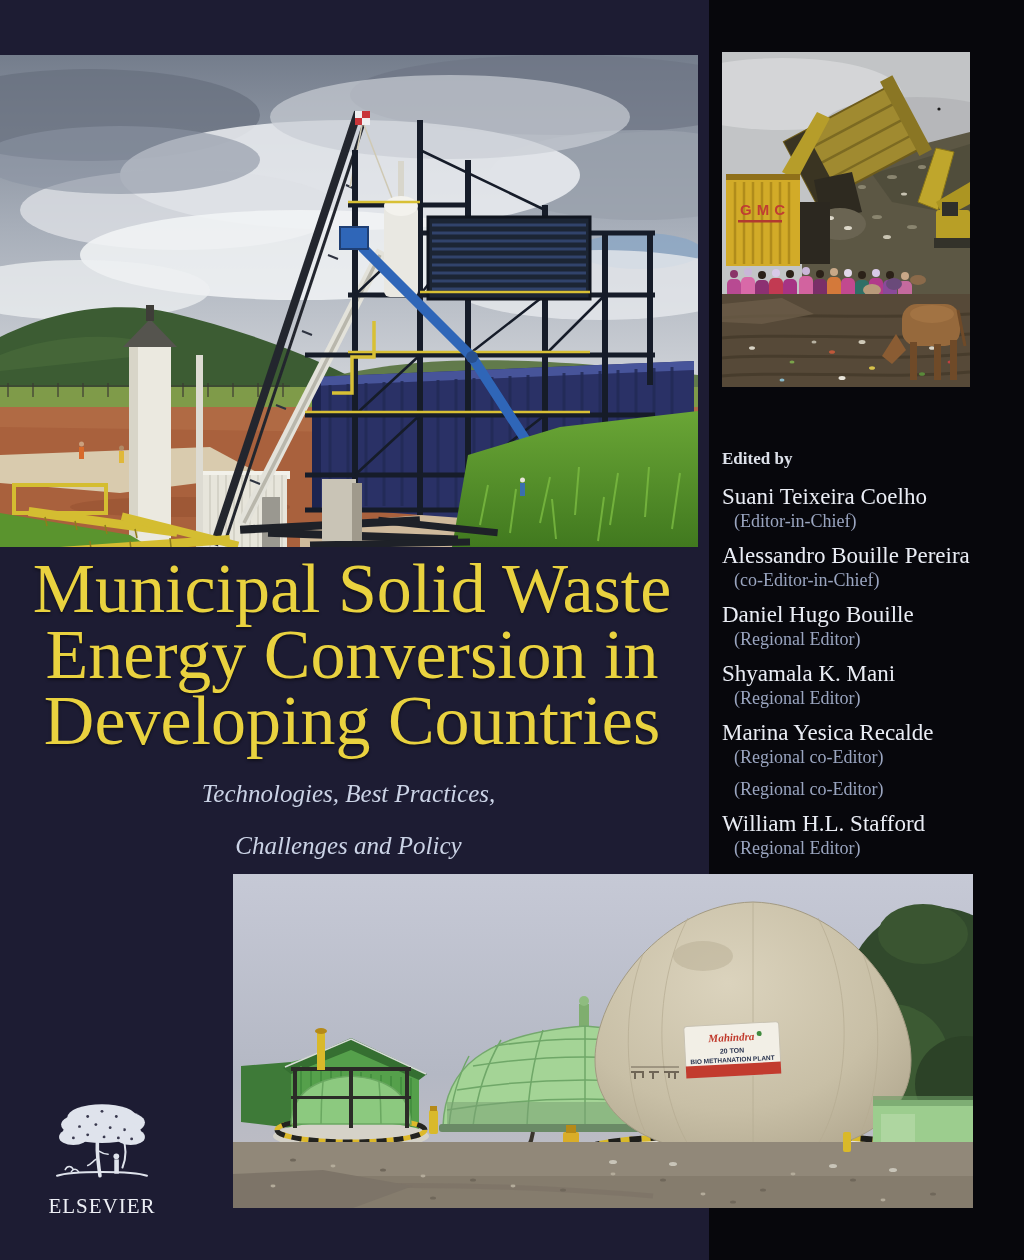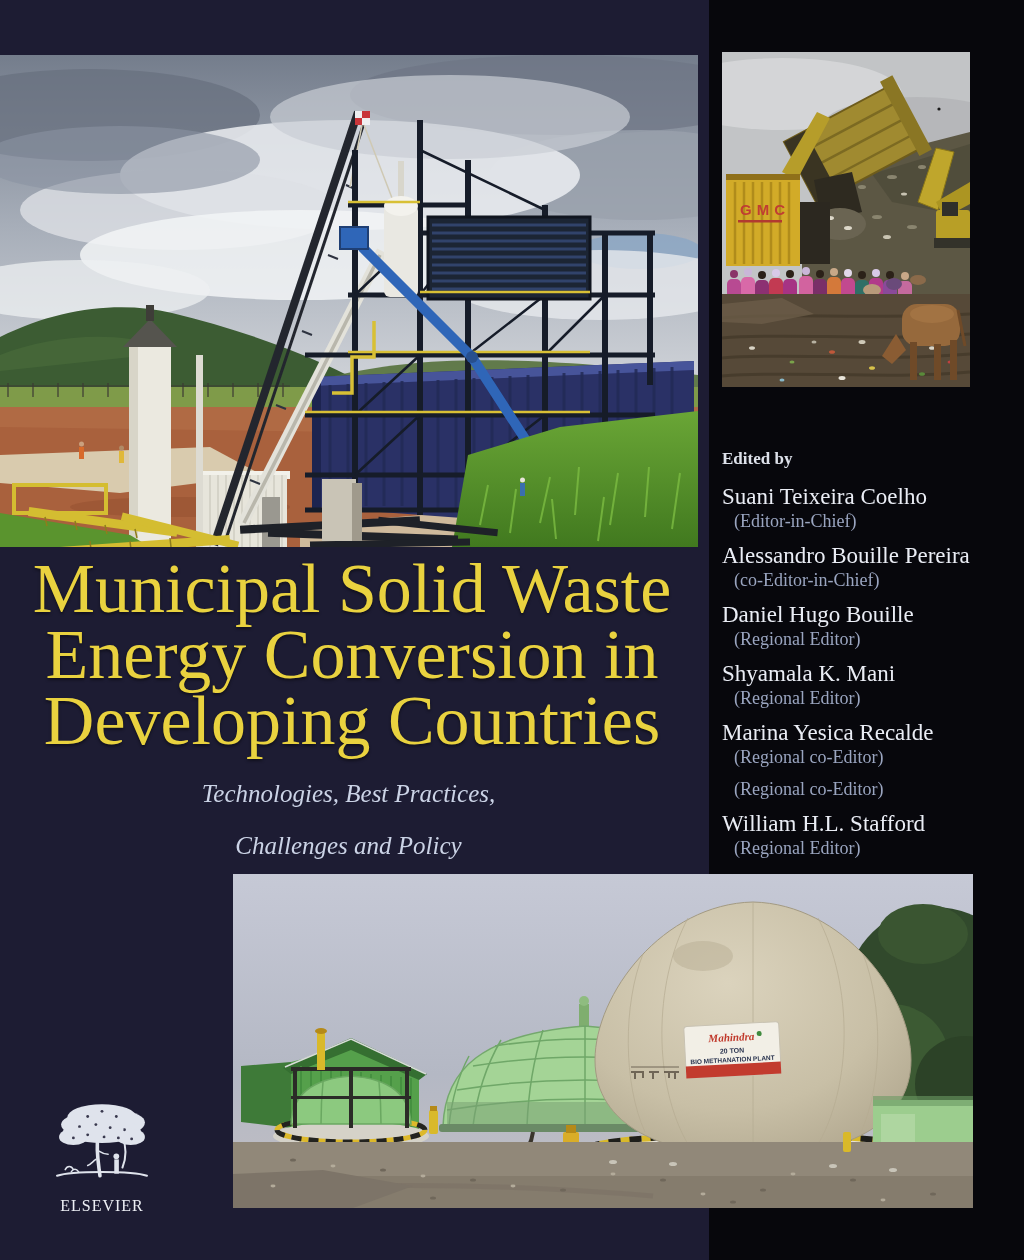--- a/index.html
+++ b/index.html
@@ -13,21 +13,21 @@
   .title{position:absolute;left:6px;top:556px;width:692px;text-align:center;
          font-size:70px;line-height:66px;color:#e9d23f;text-shadow:0 2px 3px rgba(0,0,0,.45);}
   .subtitle{position:absolute;left:0;top:768px;width:697px;text-align:center;
             font-style:italic;font-size:25px;line-height:52px;color:#cbd3e6;}
   .editors{position:absolute;left:722px;top:400px;width:298px;}
   .edited-by{font-weight:bold;font-size:17px;line-height:22px;color:#dde1ea;margin-bottom:13px;margin-top:48px;}
   .editor{margin-bottom:9px;}
   .editor-name{font-size:23px;line-height:27px;color:#eaedf5;}
   .editor-role{font-size:18px;line-height:23px;color:#9aa5c0;margin-left:12px;}
   .publisher{position:absolute;left:36px;top:1096px;width:132px;text-align:center;}
-  .publisher-name{font-size:16px;line-height:24px;letter-spacing:1px;color:#edeff5;margin-top:2px;}
+  .publisher-name{font-size:21px;line-height:24px;letter-spacing:1px;color:#edeff5;margin-top:2px;}
 </style>
 </head>
 <body>
 
 <div class="cover">
   <div class="right-panel"></div>
 
   <svg class="photo photo1" viewBox="0 0 698 492" role="img" aria-label="Waste-to-energy plant under construction: dark steel tower, cranes, white silo, navy warehouse, green hills and grass">
     <defs>
       <linearGradient id="p1sky" x1="0" y1="0" x2="0" y2="1">

